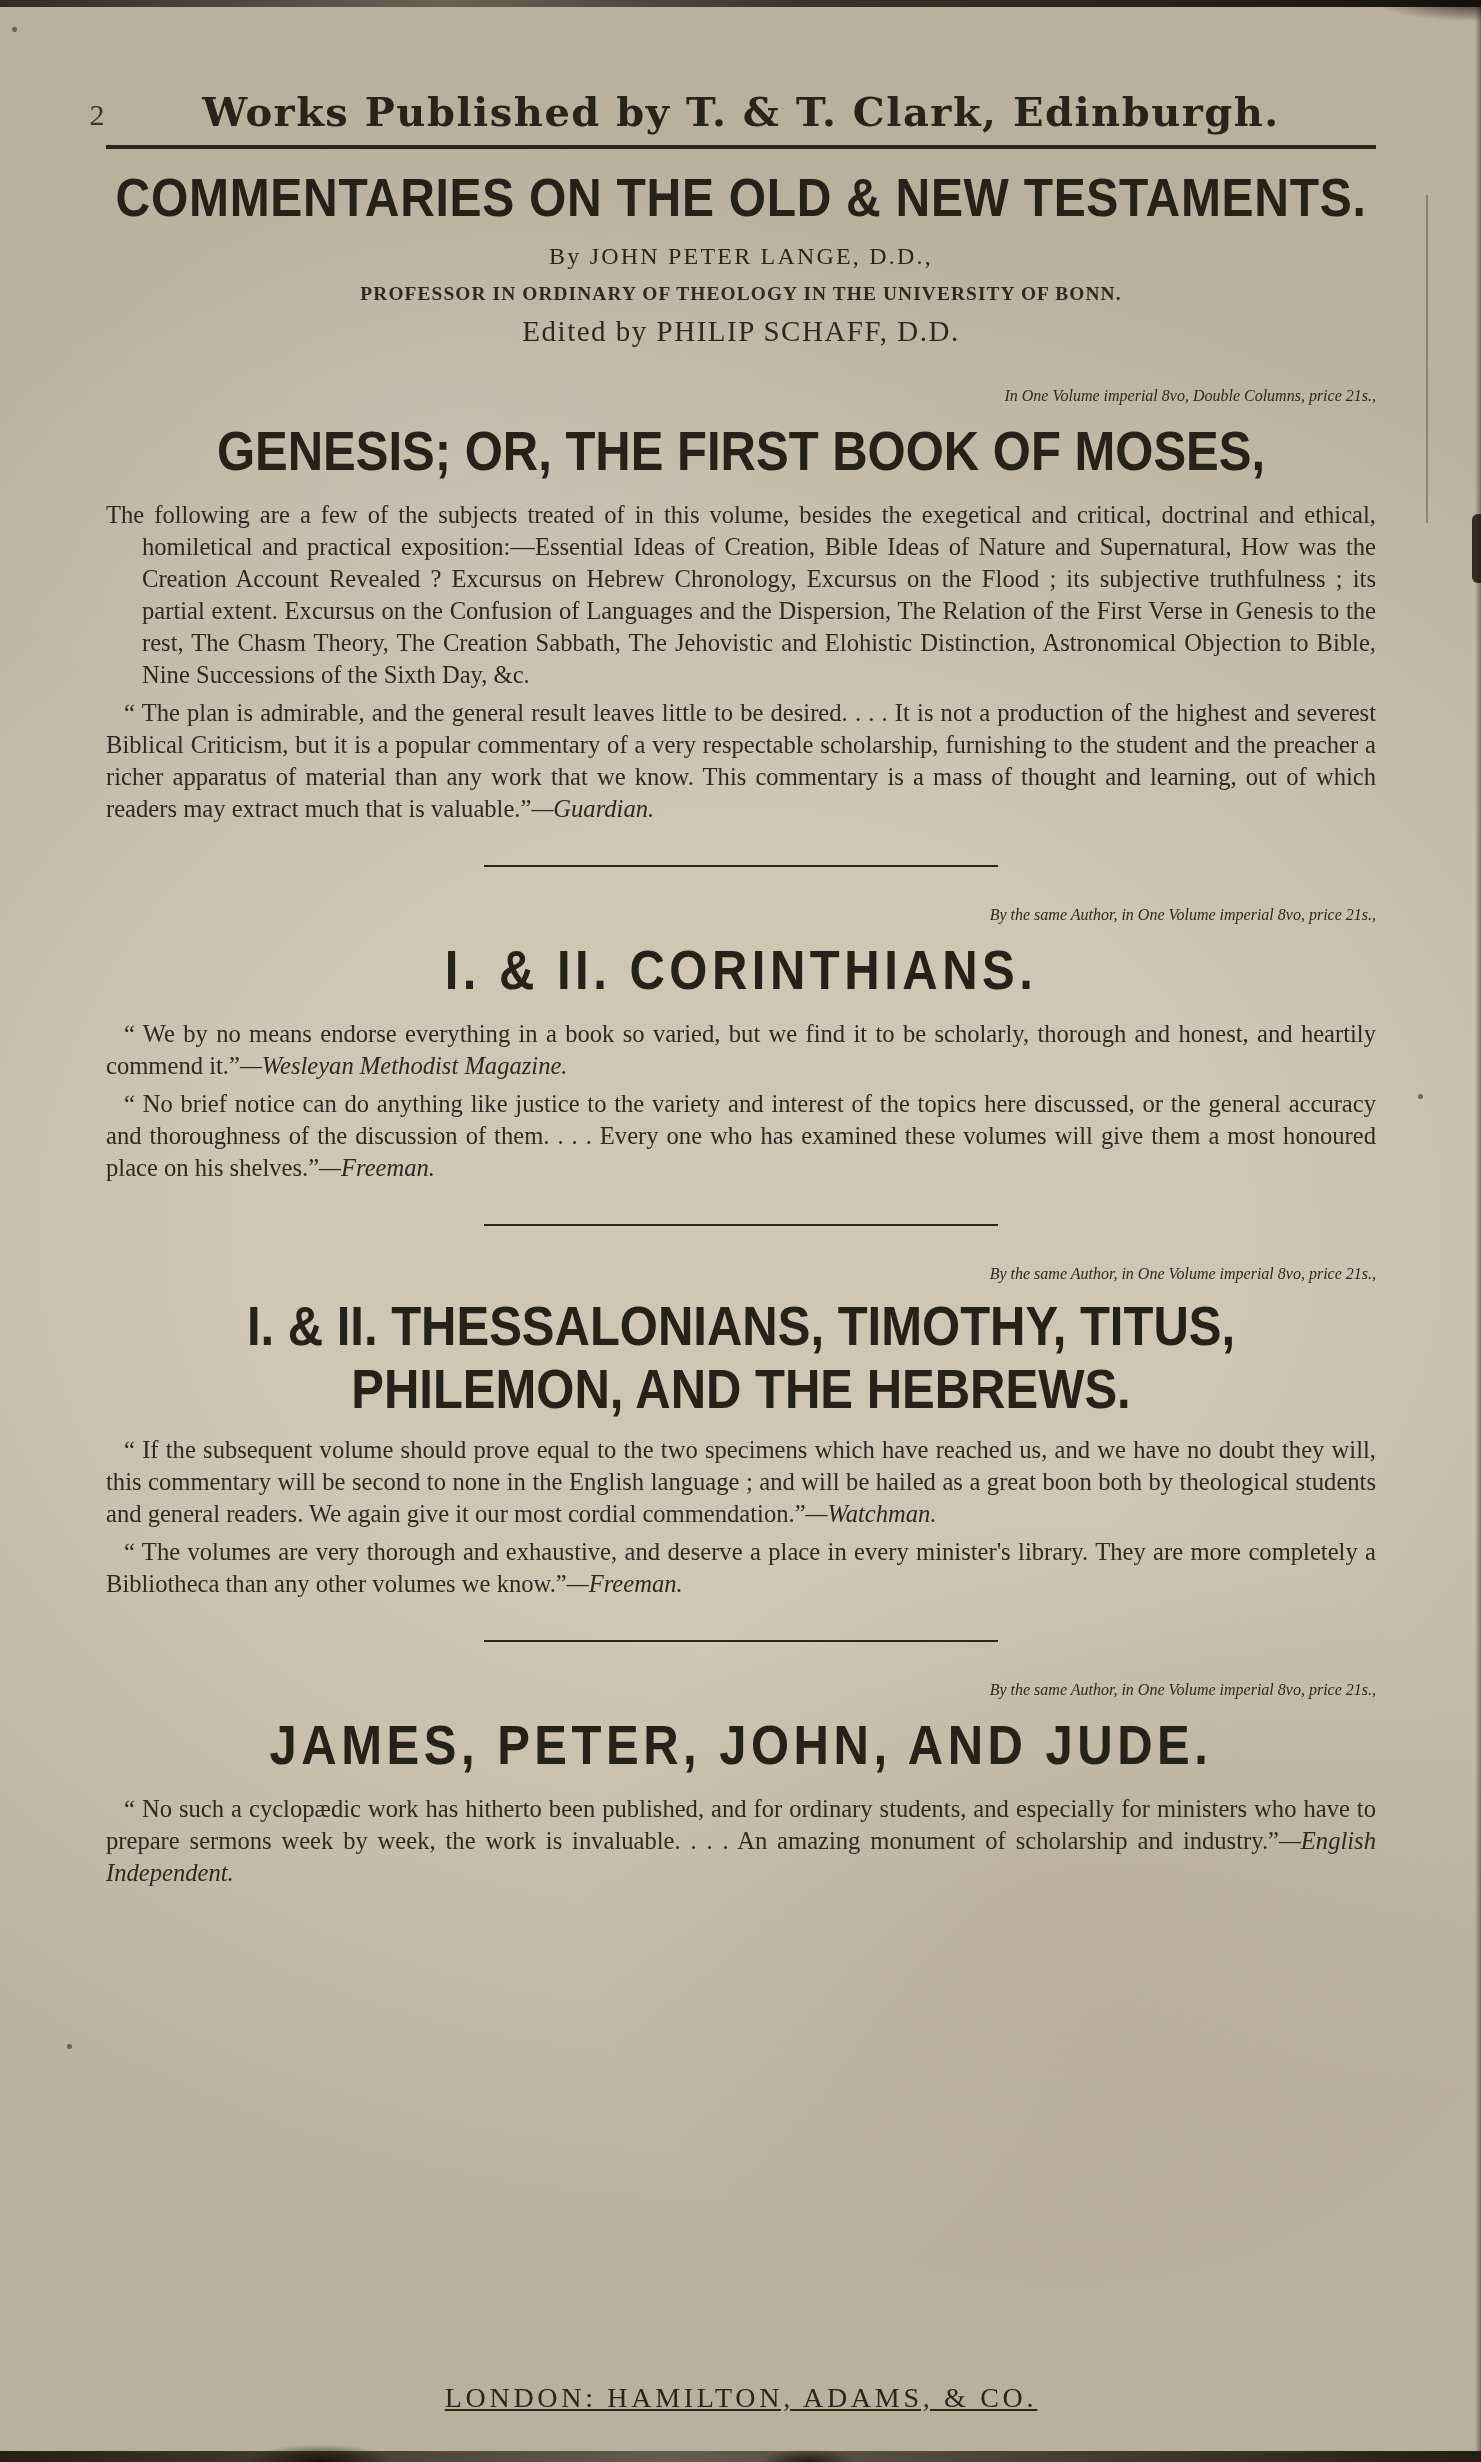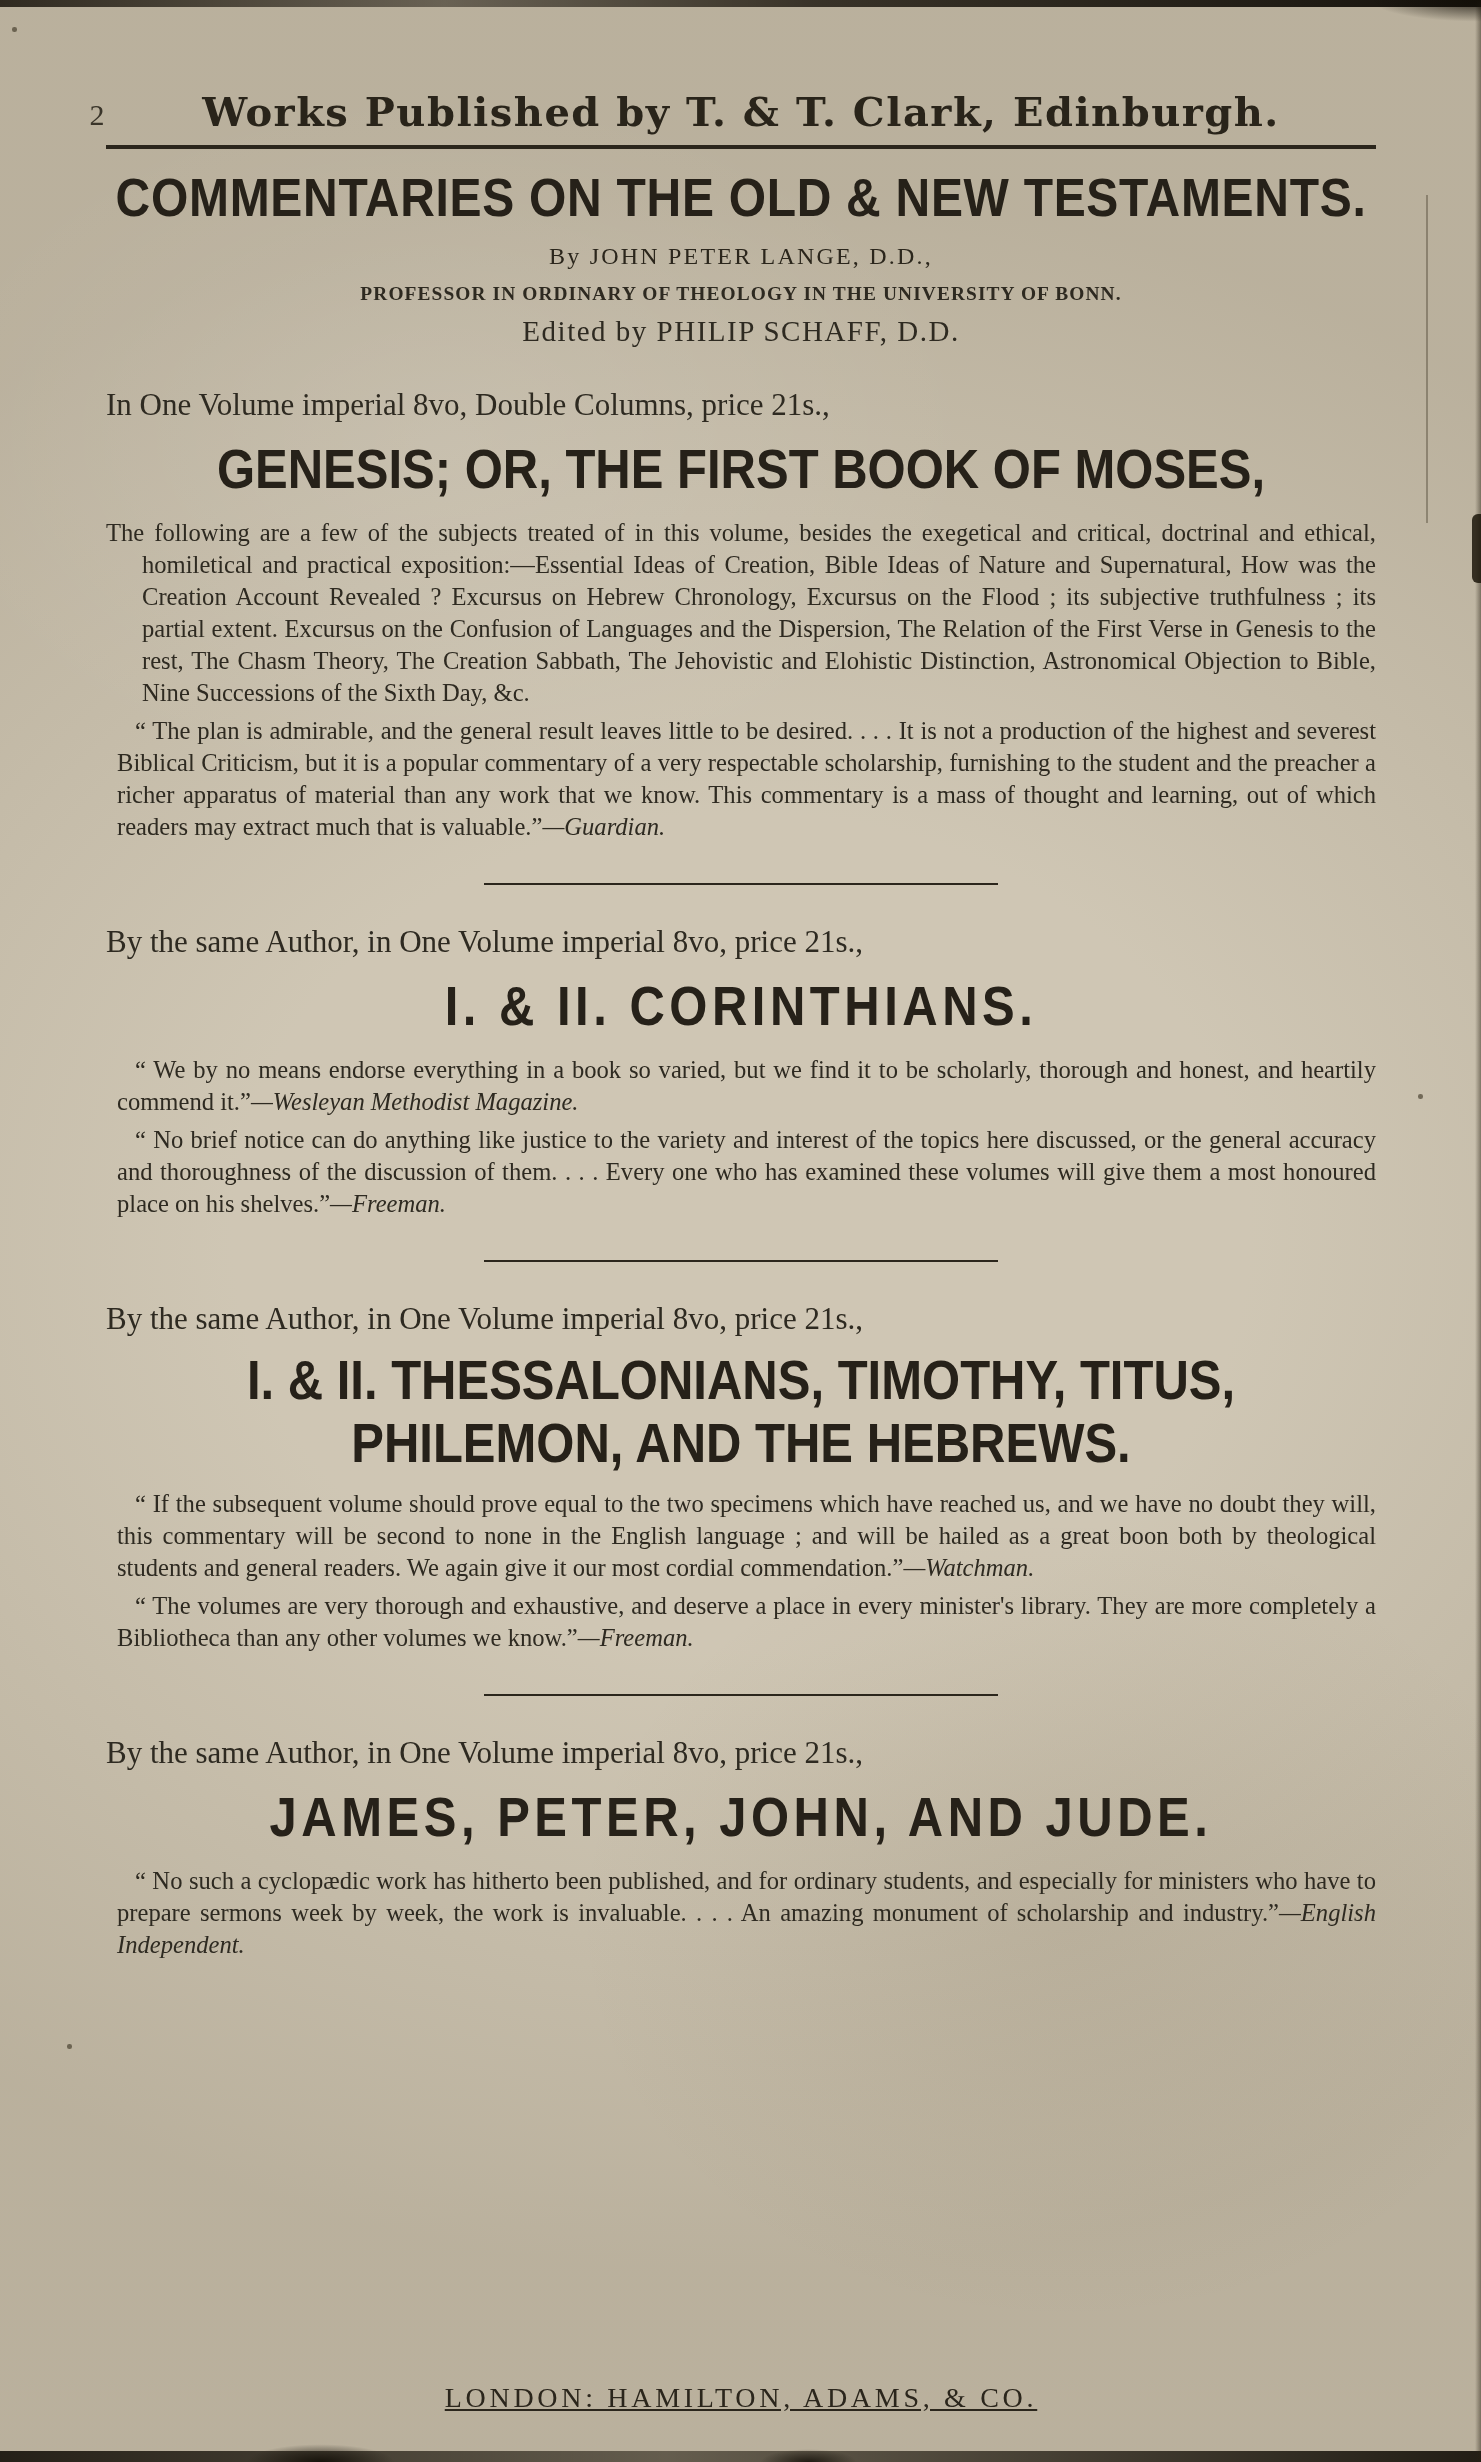--- a/index.html
+++ b/index.html
@@ -47,37 +47,37 @@
     margin: 0;
   }
 
   .masthead { text-align: center; margin-top: 22.4px; }
   .main-title { font-size: 48px; letter-spacing: 0.7px; line-height: 1.1; }
   .author { font-size: 24px; margin-top: 18px; letter-spacing: 2.2px; color: #2b261c; }
   .affiliation { font-size: 19.4px; font-weight: bold; margin-top: 13.4px; letter-spacing: 1.1px; }
   .editor { font-size: 29px; margin-top: 9.7px; letter-spacing: 1.5px; }
 
   .book-section { margin-top: 39px; }
-  .imprint { text-align: left; font-size: 31px; }
+  .imprint { text-align: right; font-size: 16px; font-style: italic; }
   .section-title {
     text-align: center;
     font-size: 49px;
     line-height: 1.16;
     margin: 18px auto 19.4px auto;
   }
   .title-wide { letter-spacing: 4.5px; }
 
   .para {
     font-size: 24.6px;
     line-height: 32px;
     text-align: justify;
     margin: 0 0 6px 0;
   }
   .hang { padding-left: 36px; text-indent: -36px; }
-  .quote { text-indent: 18px; margin-left: 11px; }
+  .quote { text-indent: 18px; }
   .source { font-style: italic; }
 
   .divider {
     width: 514px;
     border-top: 2.2px solid #2b261c;
     margin: 34px auto 0 auto;
   }
 
   .footer {
     margin-top: auto;

